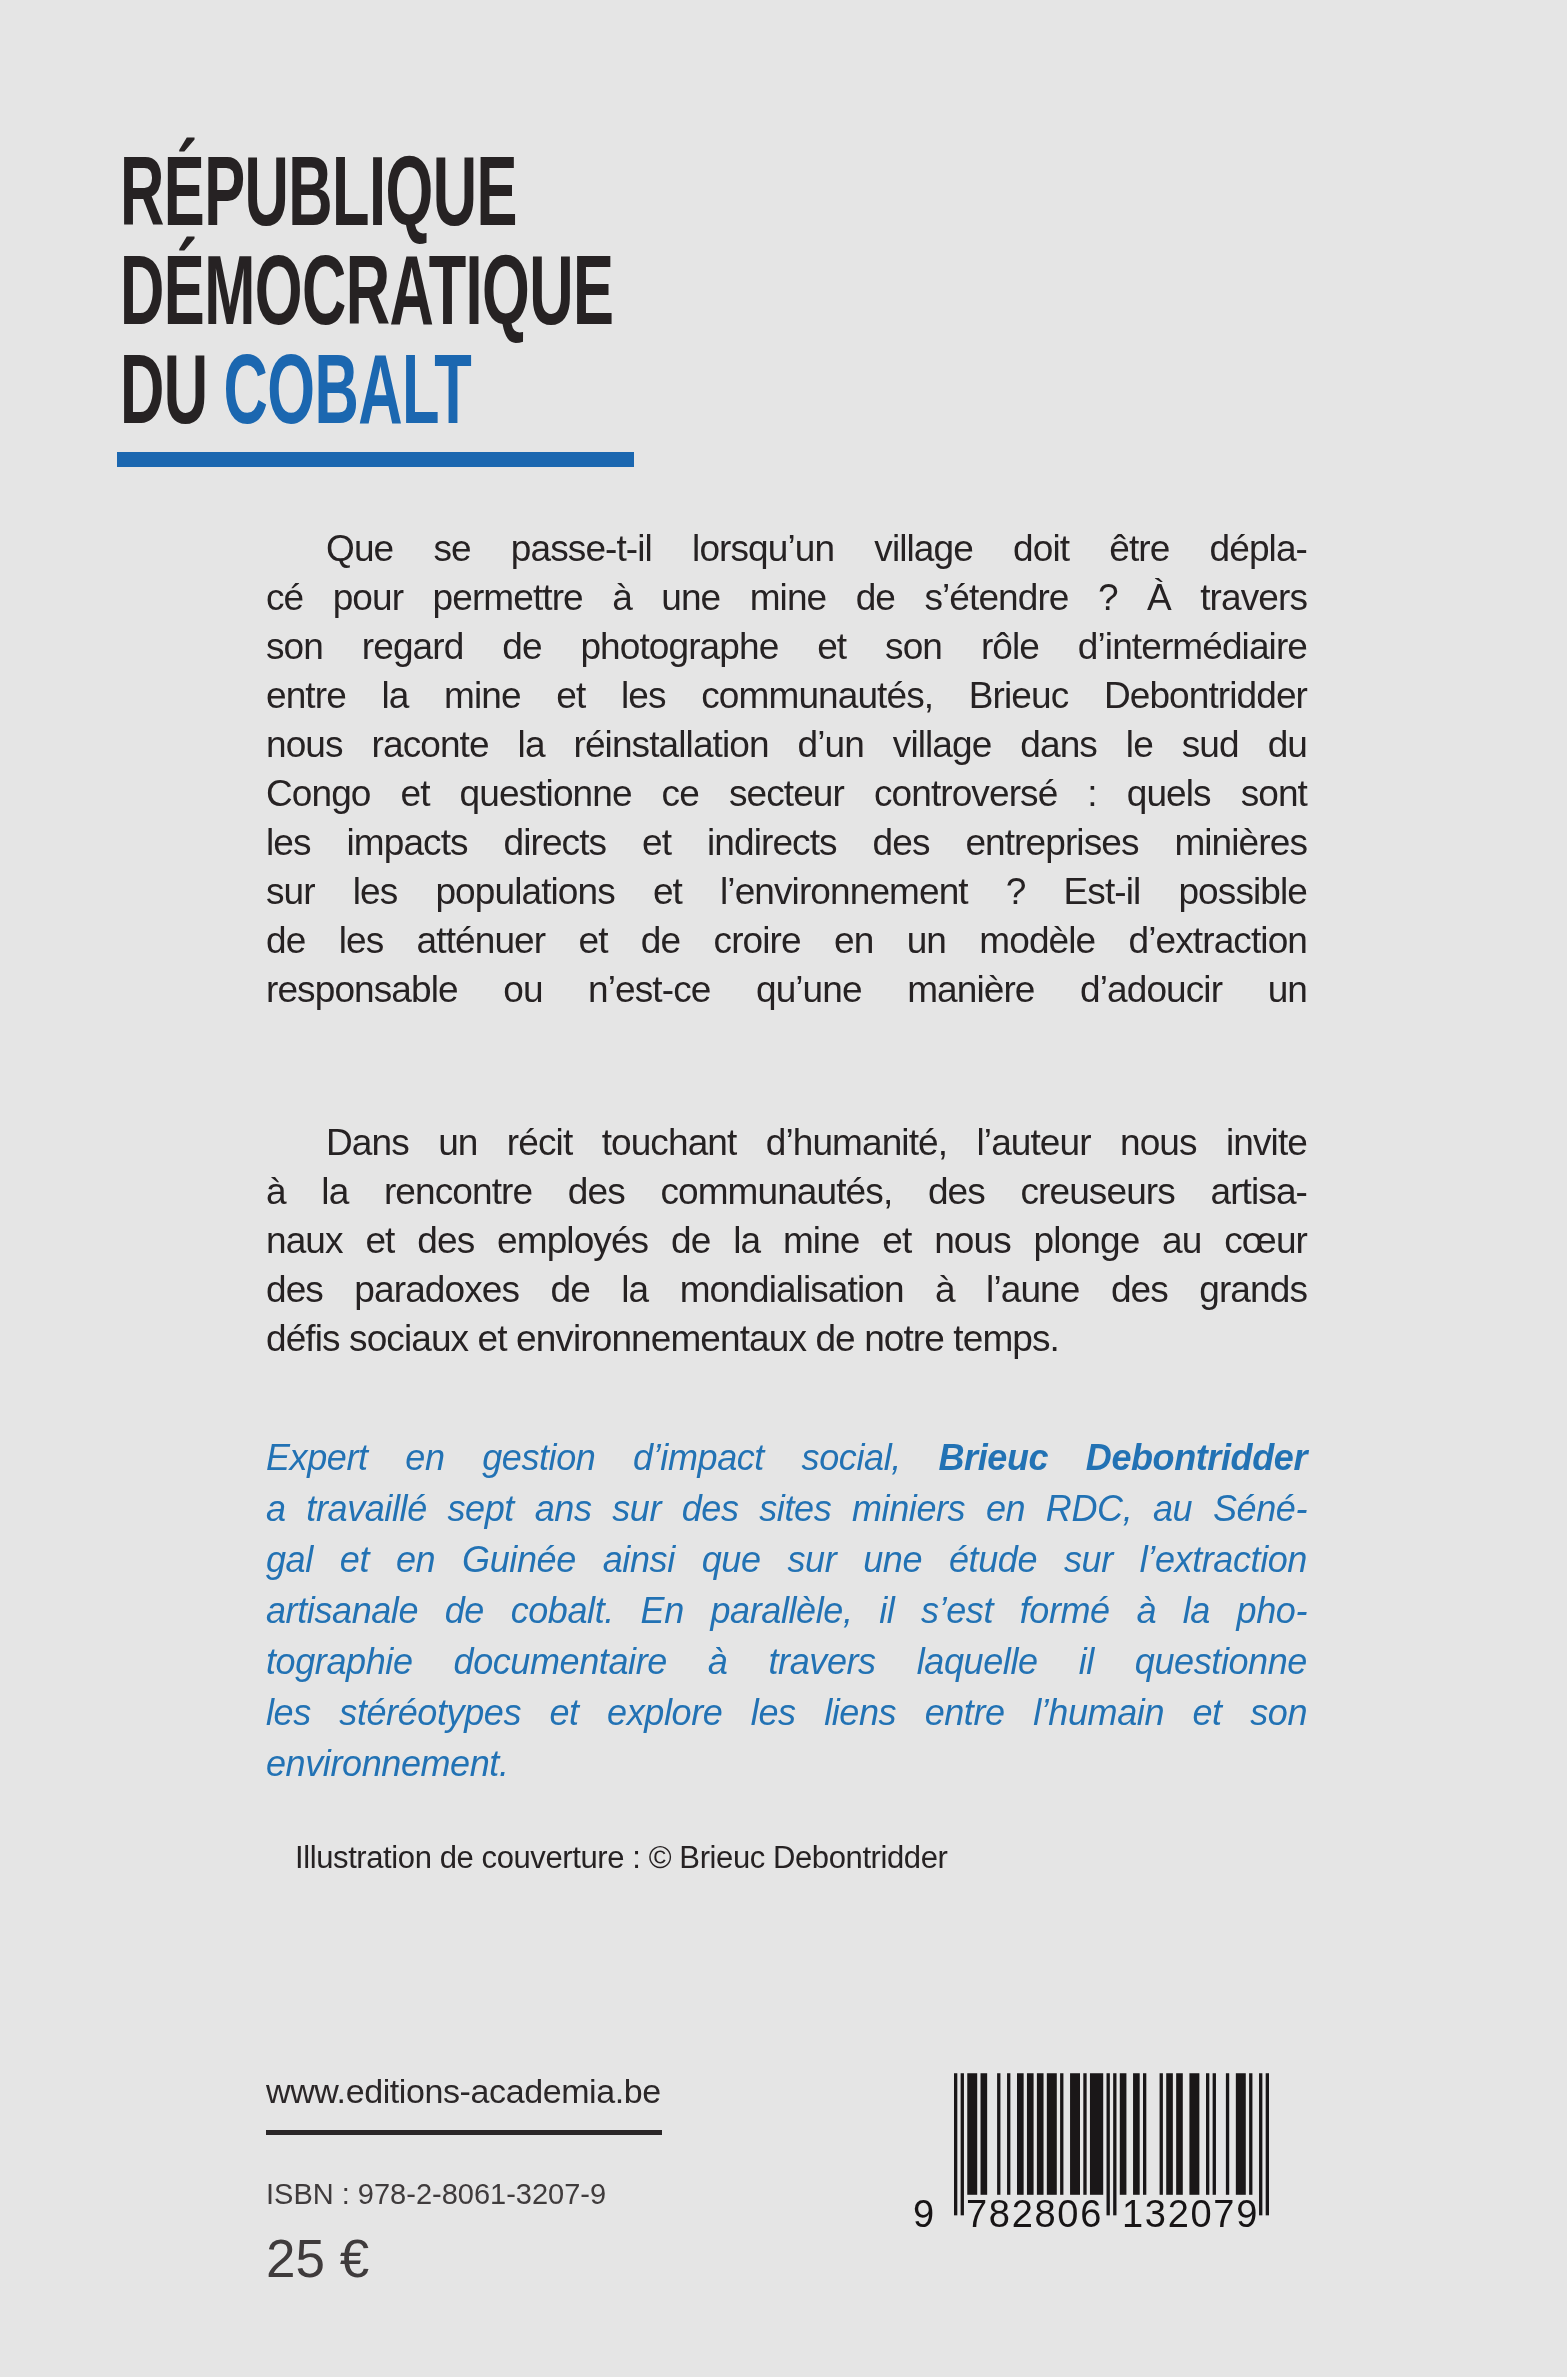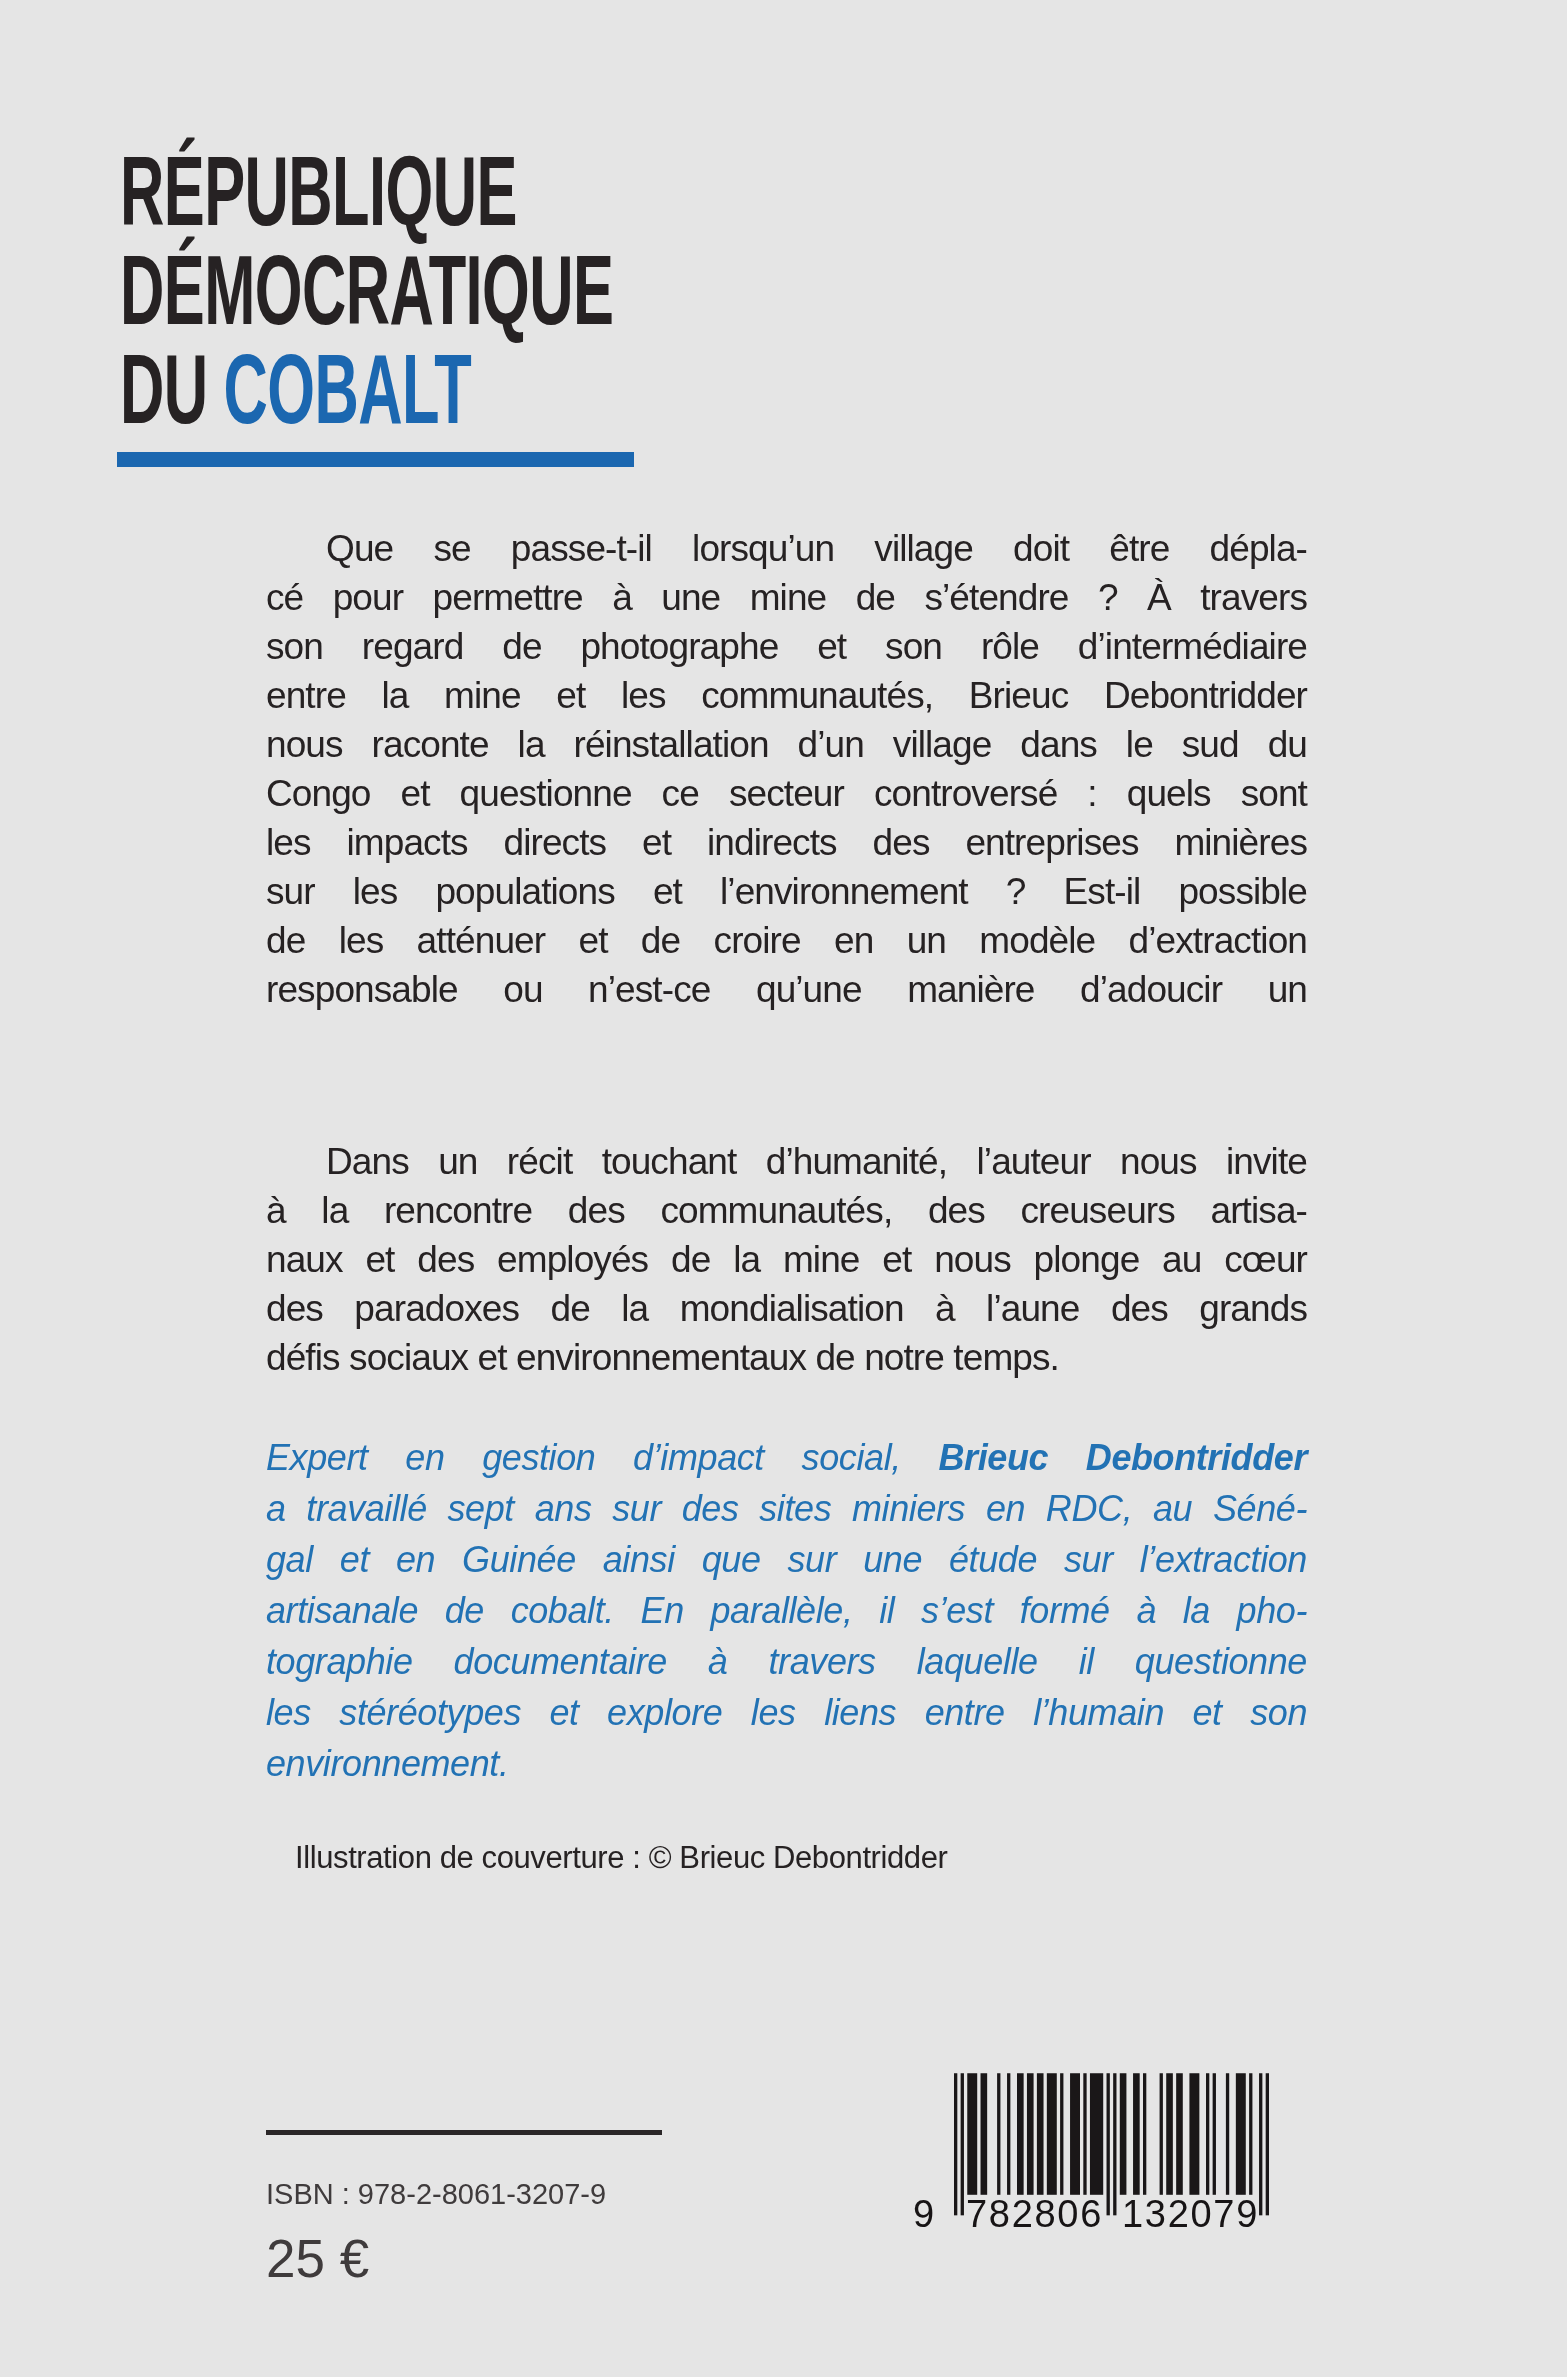--- a/index.html
+++ b/index.html
@@ -15,21 +15,21 @@
     font-weight:bold;font-size:99px;line-height:99px;letter-spacing:-0.9px;
     transform:scaleX(0.62);transform-origin:0 0;white-space:pre;color:var(--ink);
   }
   .title-line .accent{color:var(--accent);}
   .title-line .du{margin-right:0.26em;}
   .rule-blue{position:absolute;left:117px;top:452px;width:517px;height:14.6px;background:var(--accent);}
   .copy{
     position:absolute;left:266px;width:1041px;
     font-size:37px;line-height:49px;letter-spacing:-0.9px;color:var(--ink);
   }
-  .p1{top:524px;} .p2{top:1118px;margin-top:19px;}
+  .p1{top:524px;} .p2{top:1118px;}
   .jline{text-align:justify;text-align-last:justify;white-space:normal;}
   .jline.jlast{text-align:left;text-align-last:left;}
   .indent{text-indent:60px;}
   .bio{
     position:absolute;left:266px;top:1432px;width:1041px;
     font-style:italic;font-size:36px;line-height:51px;letter-spacing:-0.4px;color:var(--bio);
   }
   .bio .b{font-weight:bold;}
   .credit{position:absolute;left:266px;top:1840px;font-size:31px;letter-spacing:-0.4px;color:var(--ink);margin-left:29px;}
   .website{position:absolute;left:266px;top:2072px;font-size:34px;letter-spacing:-0.4px;color:#2b2728;}
@@ -83,20 +83,21 @@
     <div class="jline">a travaillé sept ans sur des sites miniers en RDC, au Séné-</div>
     <div class="jline">gal et en Guinée ainsi que sur une étude sur l’extraction</div>
     <div class="jline">artisanale de cobalt. En parallèle, il s’est formé à la pho-</div>
     <div class="jline">tographie documentaire à travers laquelle il questionne</div>
     <div class="jline">les stéréotypes et explore les liens entre l’humain et son</div>
     <div class="jline jlast">environnement.</div>
   </div>
 
   <div class="credit">Illustration de couverture : © Brieuc Debontridder</div>
 
+  <div class="website">www.editions-academia.be</div>
   <div class="rule-dark"></div>
   <div class="isbn">ISBN : 978-2-8061-3207-9</div>
   <div class="price">25 €</div>
 
   <div class="barcode">
     <svg width="315" height="146" viewBox="0 0 368 170">
         <rect x="0.00" y="0" width="3.87" height="166"></rect>
         <rect x="7.75" y="0" width="3.87" height="166"></rect>
         <rect x="15.49" y="0" width="11.62" height="142"></rect>
         <rect x="30.99" y="0" width="7.75" height="142"></rect>

